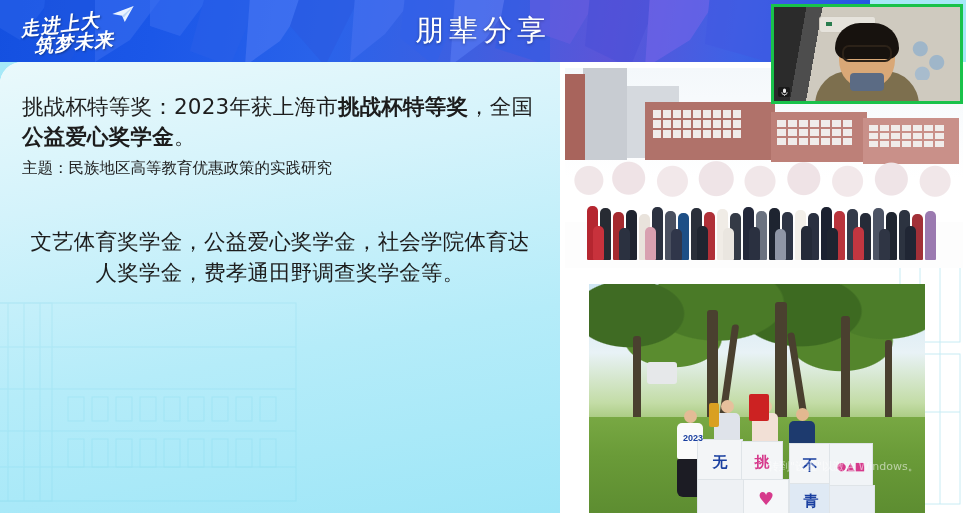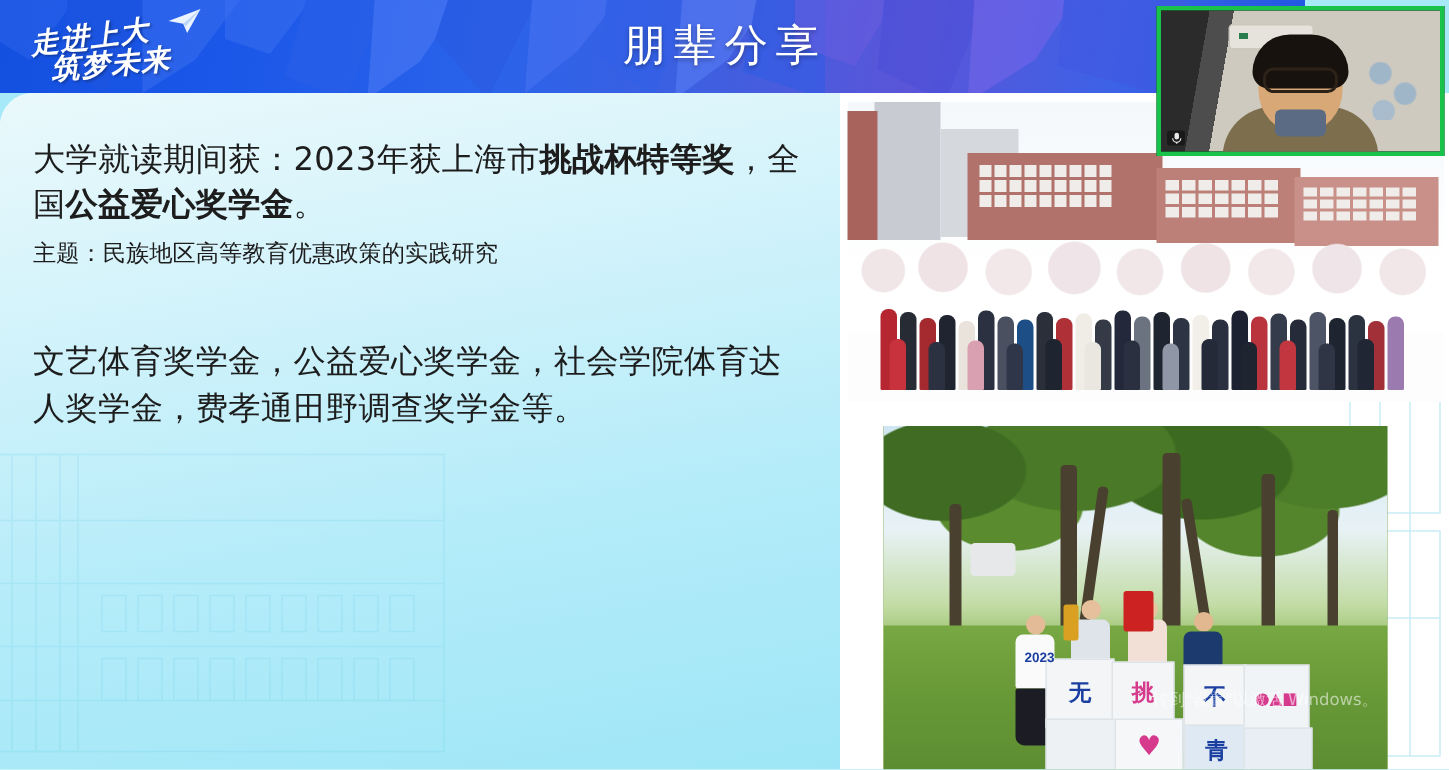--- a/index.html
+++ b/index.html
@@ -41,22 +41,22 @@
      background:linear-gradient(170deg,#eaf9fb 0%,#d4f3fb 28%,#b5ecf9 62%,#9ee6f7 100%);
      border-top-left-radius:22px;overflow:hidden;}
   .bldg-wm{position:absolute;left:-10px;bottom:-6px;width:330px;height:230px;opacity:.22;}
 
   .tp-inner{position:relative;z-index:3;padding:24px 22px 0 22px;}
   .line{color:#1d1d1d;font-family:"DejaVu Sans","Liberation Sans",sans-serif;}
   .l-name{font-size:22px;line-height:1.5;margin-bottom:6px;}
   .p-body{font-size:21.5px;line-height:1.40;margin:0 0 2px 0;letter-spacing:.2px;}
   .p-award{font-size:21.5px;line-height:1.40;margin:6px 0 2px 0;letter-spacing:.2px;}
   .p-award b{font-weight:bold;}
-  .p-topic{font-size:15.5px;line-height:1.5;margin:6px 0 0 0;color:#1d1d1d;}
-  .p-sch{font-size:21.5px;line-height:1.40;margin:46px 0 0 0;letter-spacing:.2px;}
+  .p-topic{font-size:15.5px;line-height:1.5;margin:6px 0 0 0;color:#1d1d1d;font-family:Liberation Mono, monospace;}
+  .p-sch{font-size:21.5px;line-height:1.40;margin:46px 0 0 0;letter-spacing:.2px;text-align:center;}
 
   
   .photo-snow{position:absolute;left:565px;top:68px;width:398px;height:200px;overflow:hidden;background:#ffffff;}
   .photo-grass{position:absolute;left:589px;top:284px;width:336px;height:229px;overflow:hidden;background:#6c9a3c;}
 
   
   .snow-sky{position:absolute;inset:0;background:linear-gradient(#f4f8fb,#ffffff 55%);}
   .snow-bldg{position:absolute;background:#b0726a;}
   .snow-bldg.grey{background:#c8ccd2;}
   .win-grid{position:absolute;display:grid;gap:2px;}
@@ -209,21 +209,21 @@
             <rect x="246" y="108" width="16" height="24"></rect>
           <rect x="270" y="108" width="16" height="24"></rect>
         </g>
       </g>
     </svg>
 
     <div class="tp-inner">
 
 
       <p class="line p-award">
-        <span>大学就读期间获：</span><span>2023年获上海市</span><b>挑战杯特等奖</b><span>，全国</span><b>公益爱心奖学金</b><span>。</span>
+        <span>挑战杯特等奖：</span><span>2023年获上海市</span><b>挑战杯特等奖</b><span>，全国</span><b>公益爱心奖学金</b><span>。</span>
       </p>
 
       <p class="line p-topic">
         <span>主题：</span><span>民族地区高等教育优惠政策的实践研究</span>
       </p>
 
       <p class="line p-sch">文艺体育奖学金，公益爱心奖学金，社会学院体育达人奖学金，费孝通田野调查奖学金等。</p>
     </div>
   </div>
 

